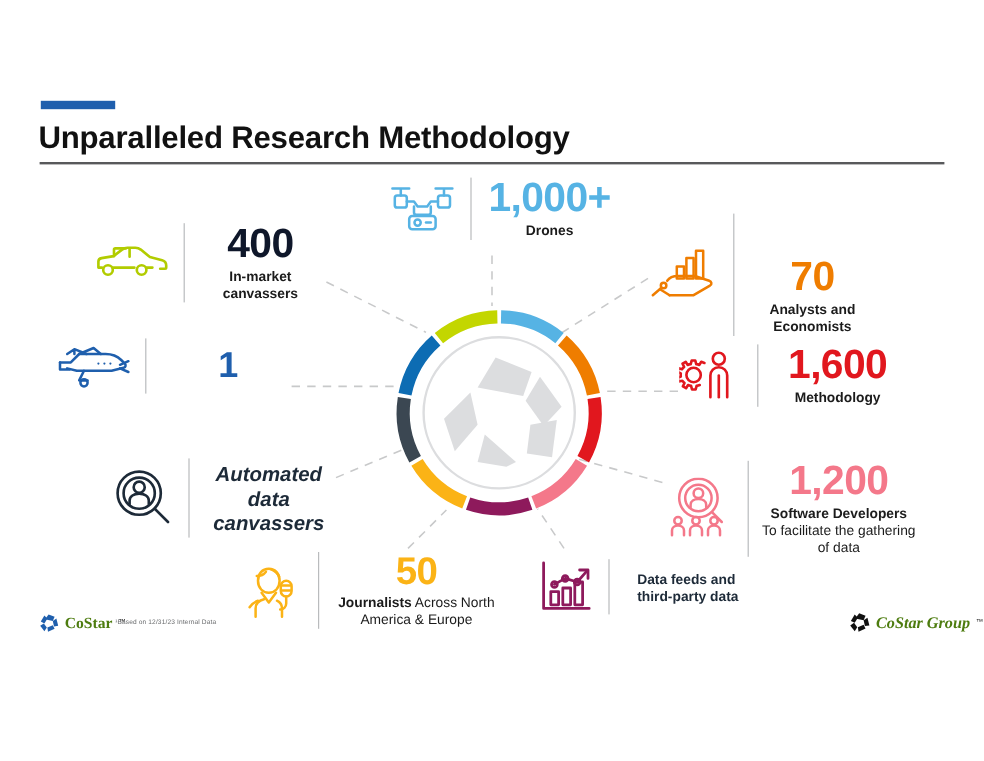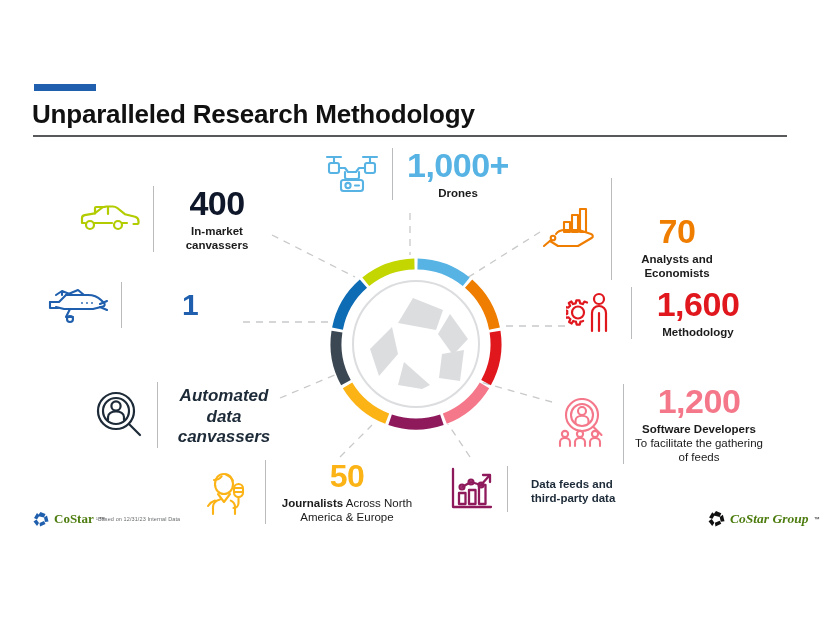--- a/index.html
+++ b/index.html
@@ -318,21 +318,21 @@
         <path d="M19 48v-4c0-2.4 2.2-4 5-4s5 1.6 5 4v4"></path>
         <circle cx="39" cy="36" r="3.1"></circle>
         <path d="M34 48v-4c0-2.4 2.2-4 5-4s5 1.6 5 4v4"></path>
       </svg>
     </span>
     <span class="divider"></span>
     <span class="txt">
       <div class="num">1,200</div>
       <div class="lbl">
         <b>Software Developers</b><br>
-        <span class="reg">To facilitate the gathering of feeds</span>
+        <span class="reg">To facilitate the gathering of data</span>
       </div>
     </span>
   </div>
 
   <div class="stat" id="stat-journalists">
     <span class="icon">
       <svg width="52" height="50" viewBox="0 0 52 50" fill="none" stroke="#fbb316" stroke-width="2.1" stroke-linecap="round" stroke-linejoin="round">
         <path d="M13 17c0-6 3.6-10 9-10s9 4 9 10c0 6-4 10-9 10s-9-4-9-10z"></path>
         <path d="M12 13c3 0 6-1.4 7.6-3.6M24 7.5c3 1.2 5.4 3.4 6.6 6"></path>
         <path d="M16 27l6 8 6-8"></path>

